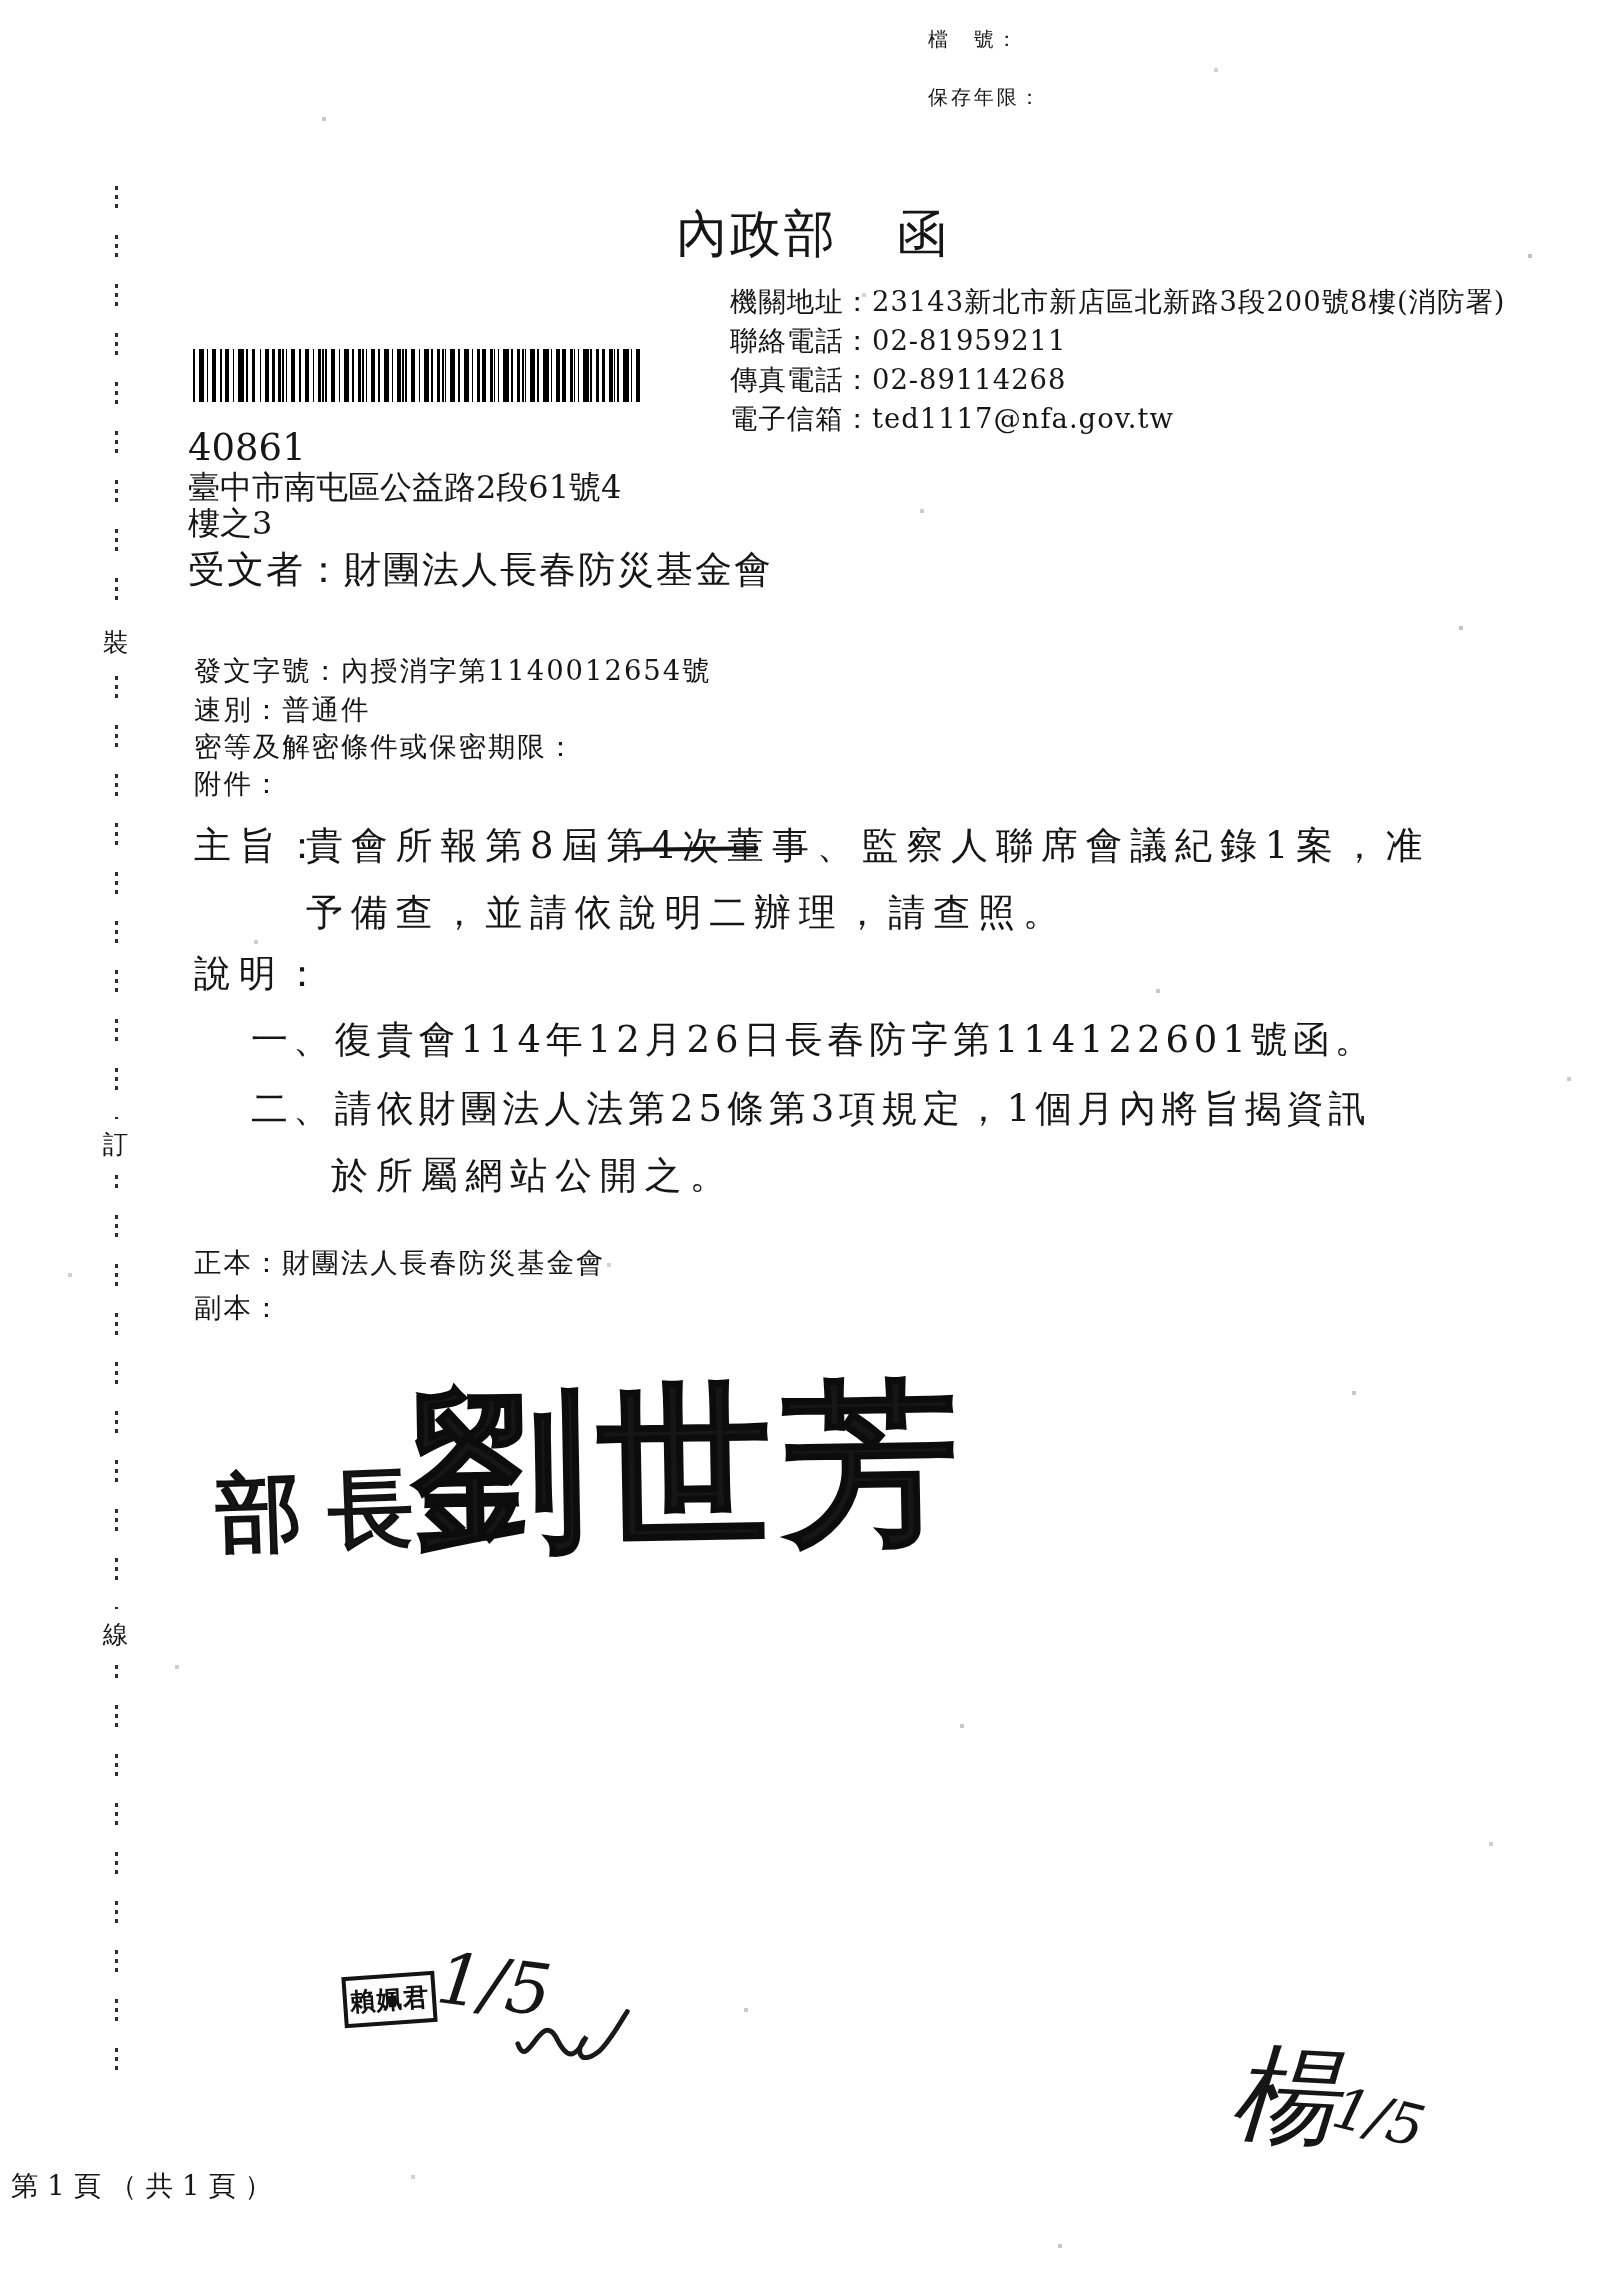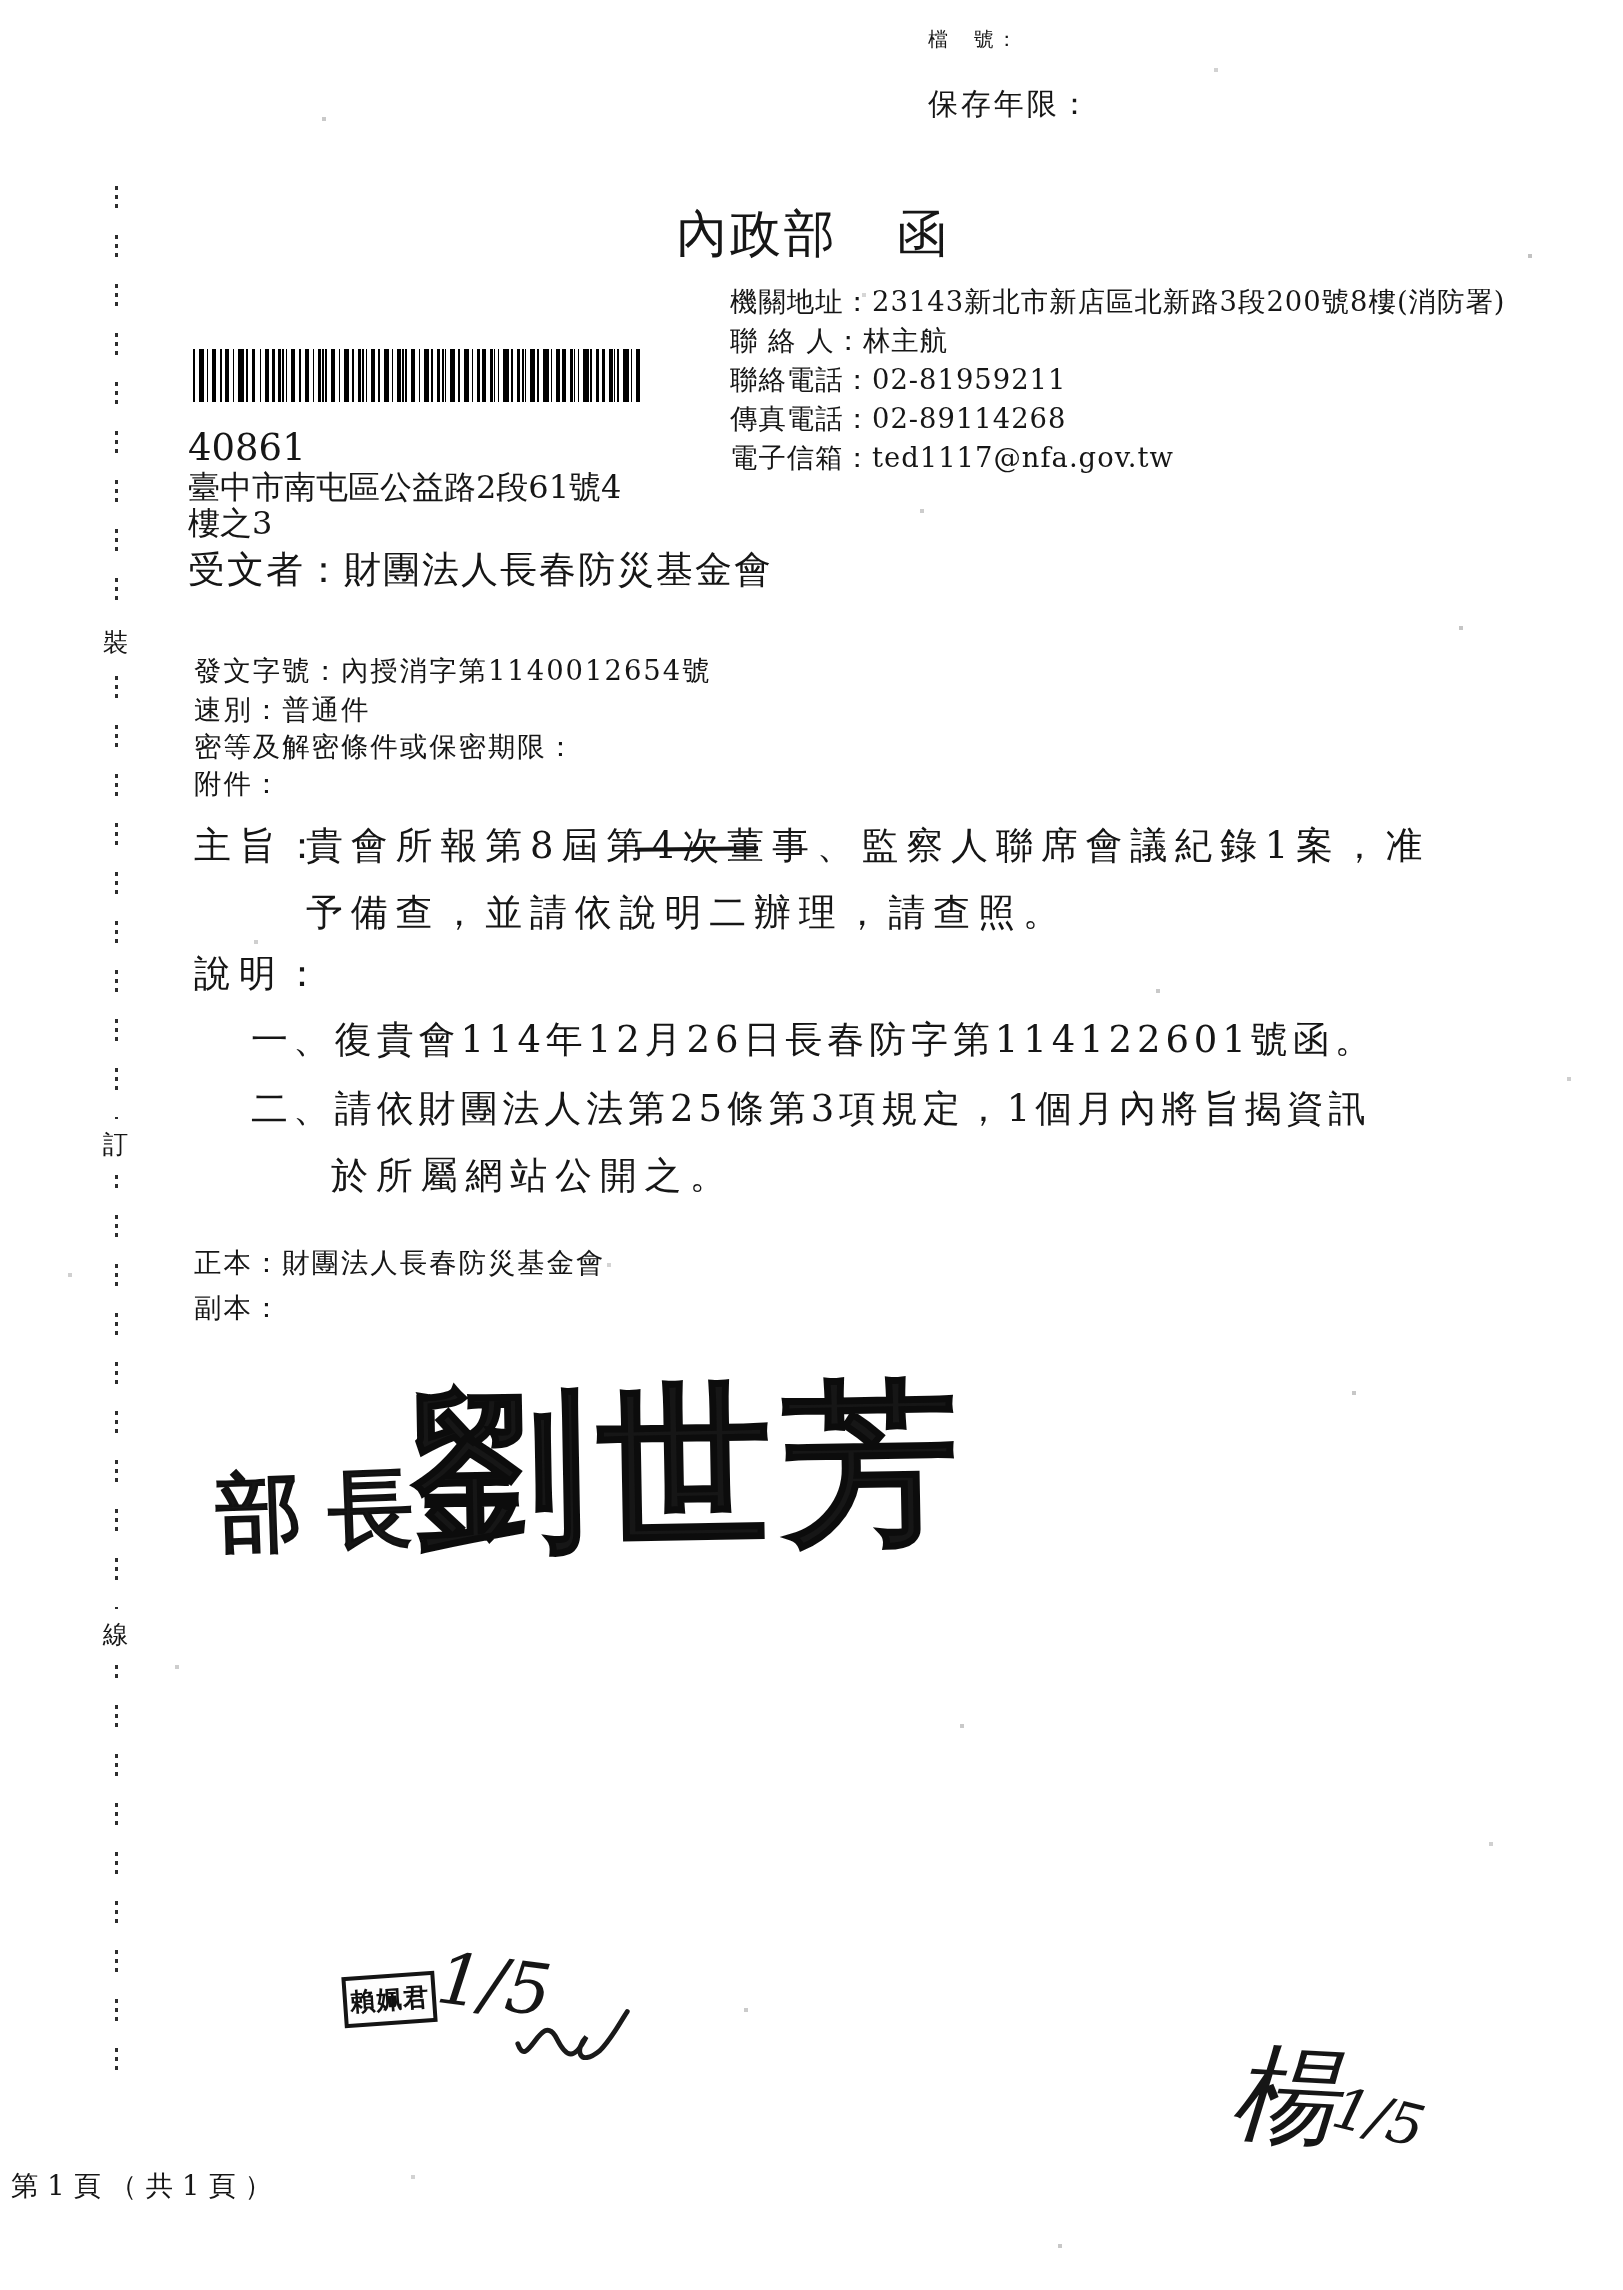--- a/index.html
+++ b/index.html
@@ -9,21 +9,21 @@
     margin:0 auto;
     background:#ffffff;
     overflow:hidden;
     font-family:"DejaVu Serif","Liberation Serif",serif;
     color:#161616;
   }
   .abs{position:absolute;white-space:nowrap;}
 
   
   .file-no{left:928px;top:25.5px;font-size:20px;letter-spacing:2.9px;}
-  .retention{left:928px;top:84px;font-size:30px;letter-spacing:2.9px;}
+  .retention{left:928px;top:84px;font-size:20px;letter-spacing:2.9px;}
 
   
   .doc-title{left:676px;top:200px;font-size:51px;letter-spacing:2.9px;}
   .doc-title .doc-type{margin-left:59px;}
 
   
   .sender-info{left:730px;top:282px;font-size:27.4px;line-height:39px;letter-spacing:1px;}
 
   
   .barcode{
@@ -107,21 +107,20 @@
 
   <div class="abs file-no">檔　號：</div>
   <div class="abs retention">保存年限：</div>
 
   <div class="abs doc-title">
     <span class="org">內政部</span><span class="doc-type">函</span>
   </div>
 
   <div class="abs sender-info">
     <div>機關地址：23143新北市新店區北新路3段200號8樓(消防署)</div>
-    <div>聯 絡 人：林主航</div>
     <div>聯絡電話：02-81959211</div>
     <div>傳真電話：02-89114268</div>
     <div>電子信箱：ted1117@nfa.gov.tw</div>
   </div>
 
   <div class="abs barcode"></div>
   <div class="abs postal">40861</div>
   <div class="abs mail-address">
     <div>臺中市南屯區公益路2段61號4</div>
     <div>樓之3</div>

